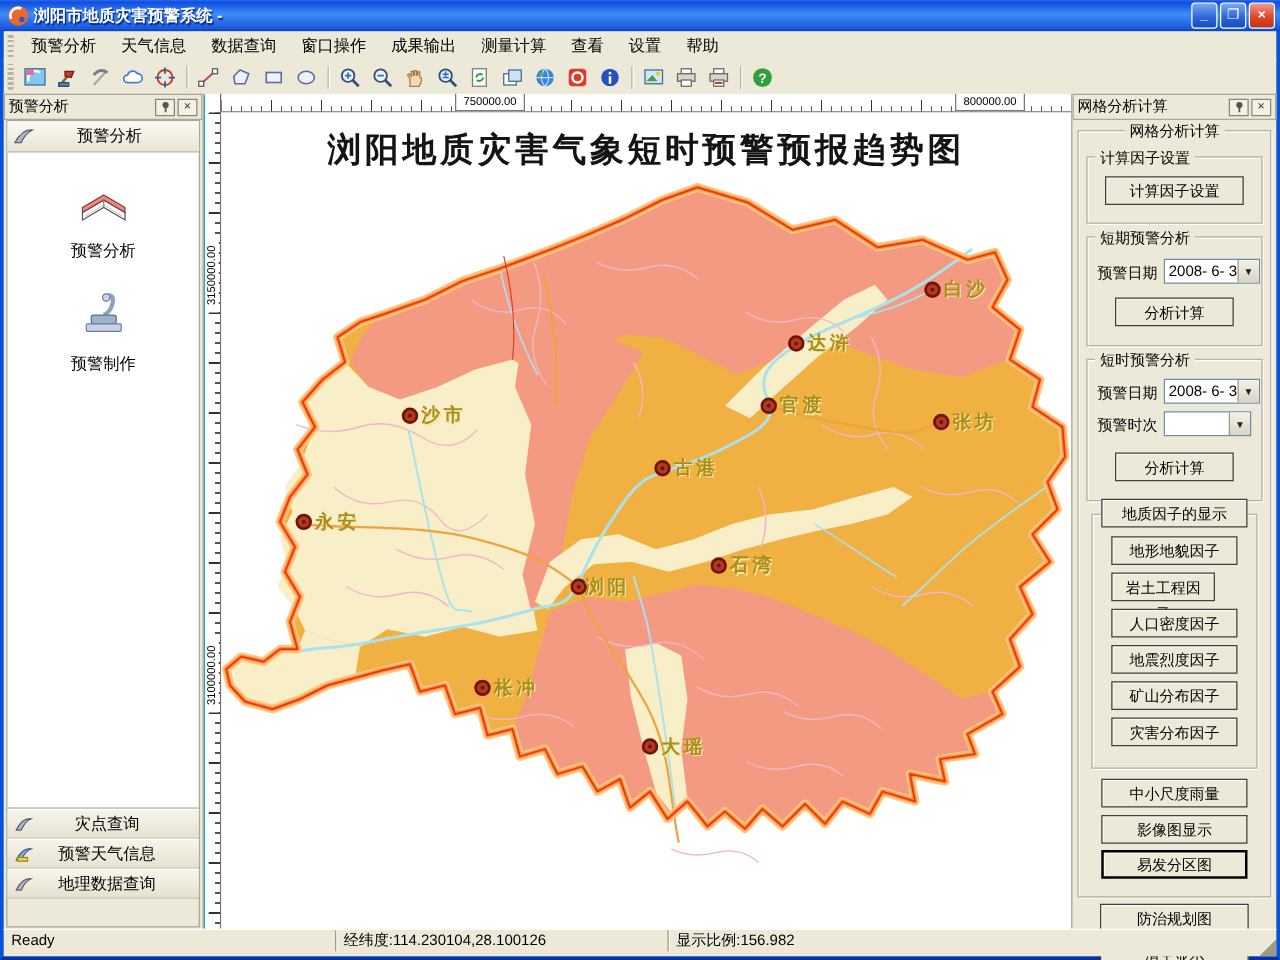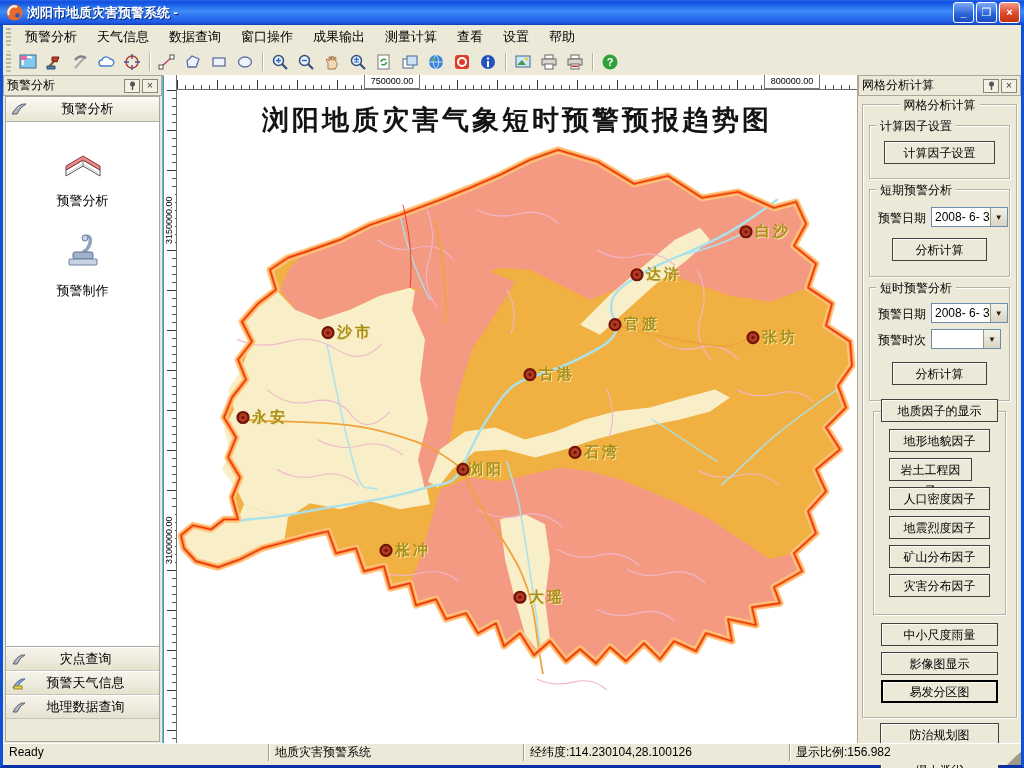--- a/index.html
+++ b/index.html
@@ -559,19 +559,18 @@
           <button class="btn default" style="position:absolute;left:18px;right:18px;top:575px">易发分区图</button>
         </div>
         <button class="btn" style="position:absolute;left:22px;right:22px;top:627px">防治规划图</button>
         <button class="btn" style="position:absolute;left:22px;right:22px;top:656px">清空显示</button>
       </div>
     </div>
   </div>
 
   <div class="statusbar">
     <div class="sb-cell" style="width:265px">Ready</div>
-    <div class="sb-cell" style="width:255px">地质灾害预警系统</div>
     <div class="sb-cell" style="width:266px">经纬度:114.230104,28.100126</div>
     <div class="sb-cell" style="width:200px">显示比例:156.982</div>
     <div class="sb-grip"></div>
   </div>
 
 </div>
 
 </body></html>

